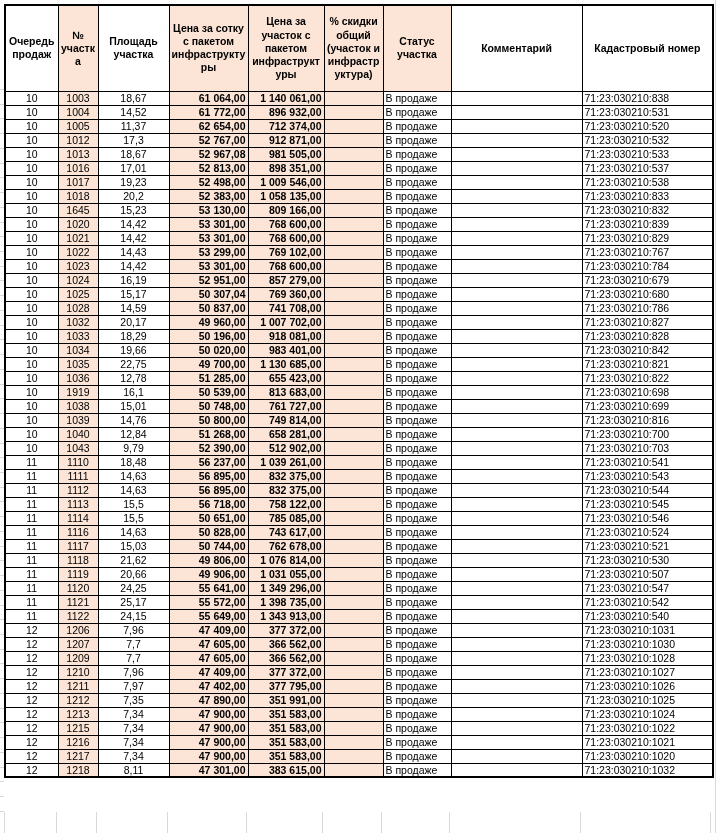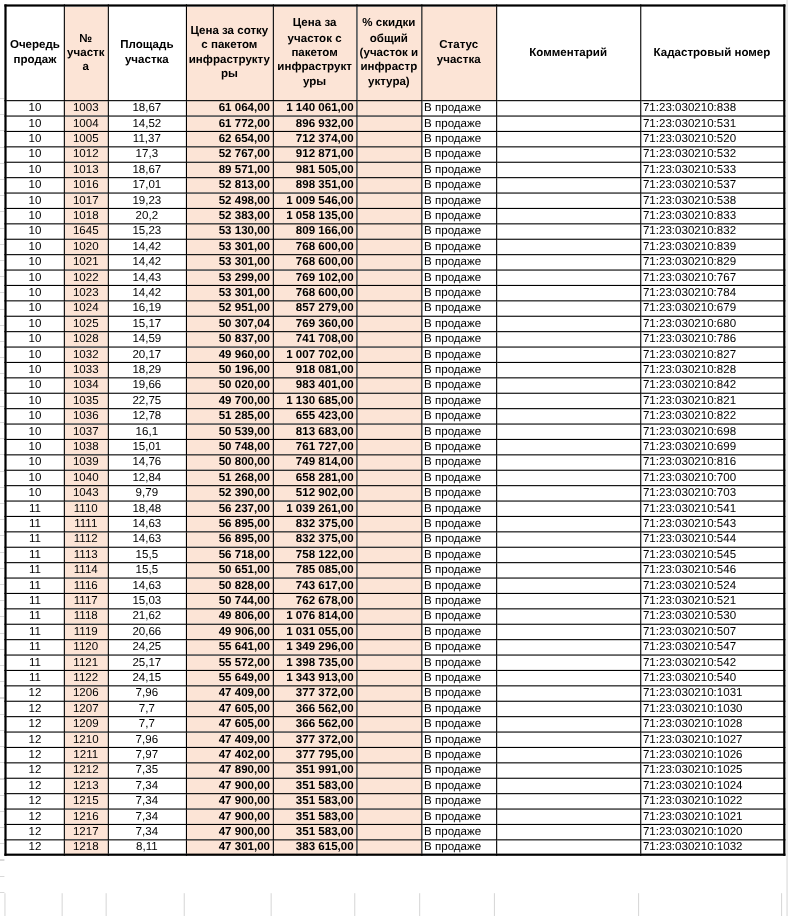--- a/index.html
+++ b/index.html
@@ -140,21 +140,21 @@
           <td class="r fill">912 871,00</td>
           <td class="c fill"></td>
           <td class="l">В продаже</td>
           <td class="l"></td>
           <td class="l">71:23:030210:532</td>
         </tr>
         <tr>
           <td class="c">10</td>
           <td class="c fill">1013</td>
           <td class="c">18,67</td>
-          <td class="r fill">89 571,00</td>
+          <td class="r fill">52 967,08</td>
           <td class="r fill">981 505,00</td>
           <td class="c fill"></td>
           <td class="l">В продаже</td>
           <td class="l"></td>
           <td class="l">71:23:030210:533</td>
         </tr>
         <tr>
           <td class="c">10</td>
           <td class="c fill">1016</td>
           <td class="c">17,01</td>
@@ -325,21 +325,21 @@
           <td class="c">12,78</td>
           <td class="r fill">51 285,00</td>
           <td class="r fill">655 423,00</td>
           <td class="c fill"></td>
           <td class="l">В продаже</td>
           <td class="l"></td>
           <td class="l">71:23:030210:822</td>
         </tr>
         <tr>
           <td class="c">10</td>
-          <td class="c fill">1037</td>
+          <td class="c fill">1919</td>
           <td class="c">16,1</td>
           <td class="r fill">50 539,00</td>
           <td class="r fill">813 683,00</td>
           <td class="c fill"></td>
           <td class="l">В продаже</td>
           <td class="l"></td>
           <td class="l">71:23:030210:698</td>
         </tr>
         <tr>
           <td class="c">10</td>

